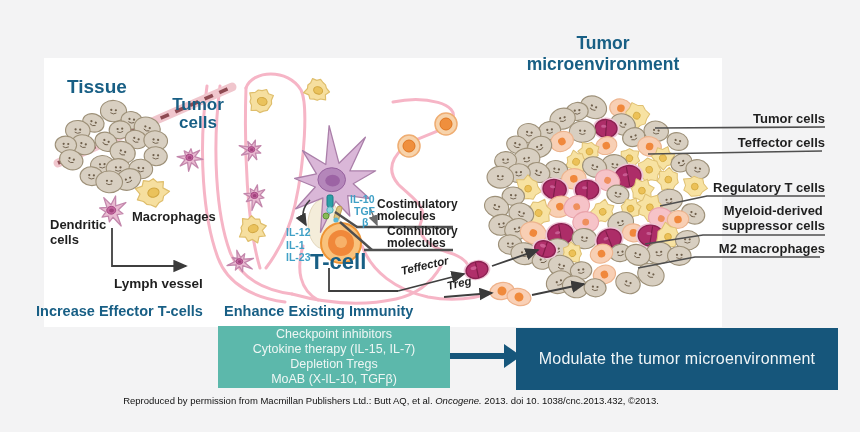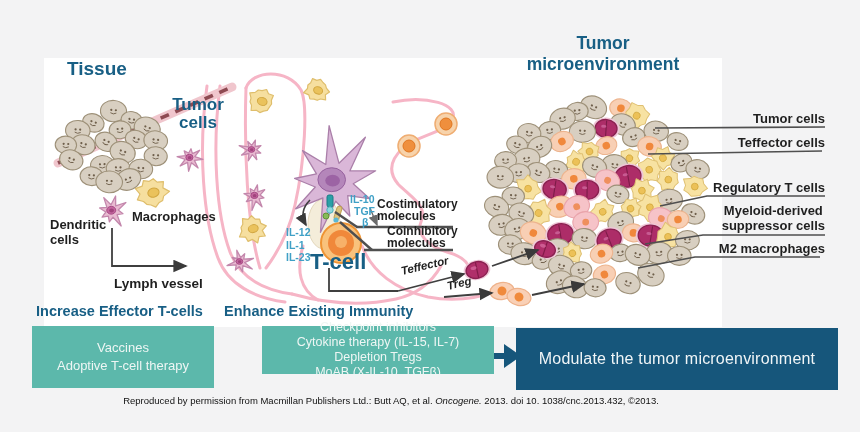--- a/index.html
+++ b/index.html
@@ -16,21 +16,21 @@
   .tumorcells{width:72px;text-align:center;font-size:17px;line-height:17.5px;}
   .small-black{font-size:13px;line-height:15px;}
   .mol{font-size:12px;line-height:11.5px;}
   .rot{transform:rotate(-13deg);transform-origin:left center;font-size:11.5px;font-style:italic;}
   .tcell-big{font-size:22px;}
   .rlab{position:absolute;right:35px;text-align:center;font-weight:bold;font-size:13px;line-height:15px;color:#1f1f1f;}
   .rlab span{display:block;}
   .heading{font-size:14.5px;}
   .box{position:absolute;background:var(--teal,#5cb8ab);color:#eef6f4;display:flex;flex-direction:column;align-items:center;justify-content:center;text-align:center;}
   .box1{left:32px;top:326px;width:182px;height:62px;font-size:13px;line-height:18px;}
-  .box2{left:218px;top:326px;width:232px;height:48px;font-size:12.5px;line-height:15.2px;margin-left:44px;}
+  .box2{left:218px;top:326px;width:232px;height:62px;font-size:12.5px;line-height:15.2px;}
   .darkbox{position:absolute;left:516px;top:328px;width:322px;height:62px;background:var(--dark,#16567b);color:#f0f5f7;display:flex;align-items:center;justify-content:center;font-size:16px;letter-spacing:.2px;}
   .citation{position:absolute;left:0;top:395px;width:782px;text-align:center;font-size:9.5px;color:#111;}
   .citation .it{font-style:italic;}
 </style>
 </head>
 <body>
 
 <div class="stage">
   <div class="panel"></div>
 
@@ -748,21 +748,21 @@
       <rect x="450" y="353" width="56" height="6" fill="#16567b"></rect>
       <polygon points="504,344 504,368 521,356" fill="#16567b"></polygon>
     </g>
   </svg>
 
   <div class="lbl petrol title tme-title" style="left:503px;top:33px;">
     <span style="display:block;">Tumor</span>
     <span style="display:block;">microenvironment</span>
   </div>
 
-  <div class="lbl petrol tissue" style="left:67px;top:58px;">Tissue</div>
+  <div class="lbl petrol tissue" style="left:67px;top:76px;">Tissue</div>
   <div class="lbl petrol tumorcells" style="left:162px;top:96px;">
     <span style="display:block;">Tumor</span>
     <span style="display:block;">cells</span>
   </div>
   <div class="lbl small-black" style="left:50px;top:217px;">
     <span style="display:block;">Dendritic</span>
     <span style="display:block;">cells</span>
   </div>
   <div class="lbl small-black" style="left:132px;top:209px;">Macrophages</div>
   <div class="lbl small-black" style="left:114px;top:276px;font-size:13.5px;">Lymph vessel</div>
@@ -797,24 +797,20 @@
   </div>
   <div class="rlab" style="top:203px;">
     <span>Myeloid-derived</span>
     <span>suppressor cells</span>
   </div>
   <div class="rlab" style="top:241px;">
     <span>M2 macrophages</span>
   </div>
 
   <div class="lbl petrol heading" style="left:36px;top:303px;">Increase Effector T-cells</div>
-  <div class="box box1">
-    <span>Vaccines</span>
-    <span>Adoptive T-cell therapy</span>
-  </div>
 
   <div class="lbl petrol heading" style="left:224px;top:303px;">Enhance Existing Immunity</div>
   <div class="box box2">
     <span>Checkpoint inhibitors</span>
     <span>Cytokine therapy (IL-15, IL-7)</span>
     <span>Depletion Tregs</span>
     <span>MoAB (X-IL-10, TGFβ)</span>
   </div>
 
   <div class="darkbox">

